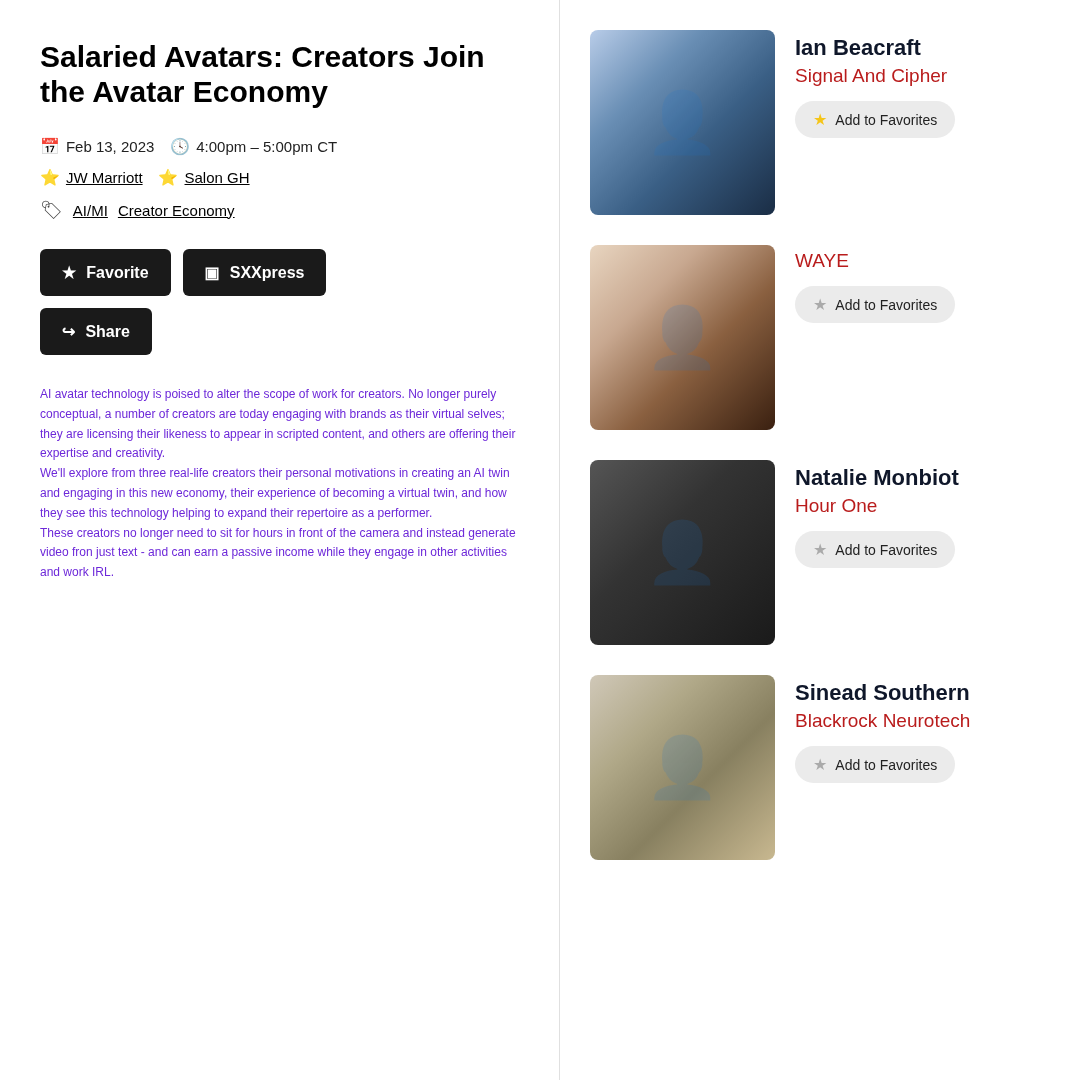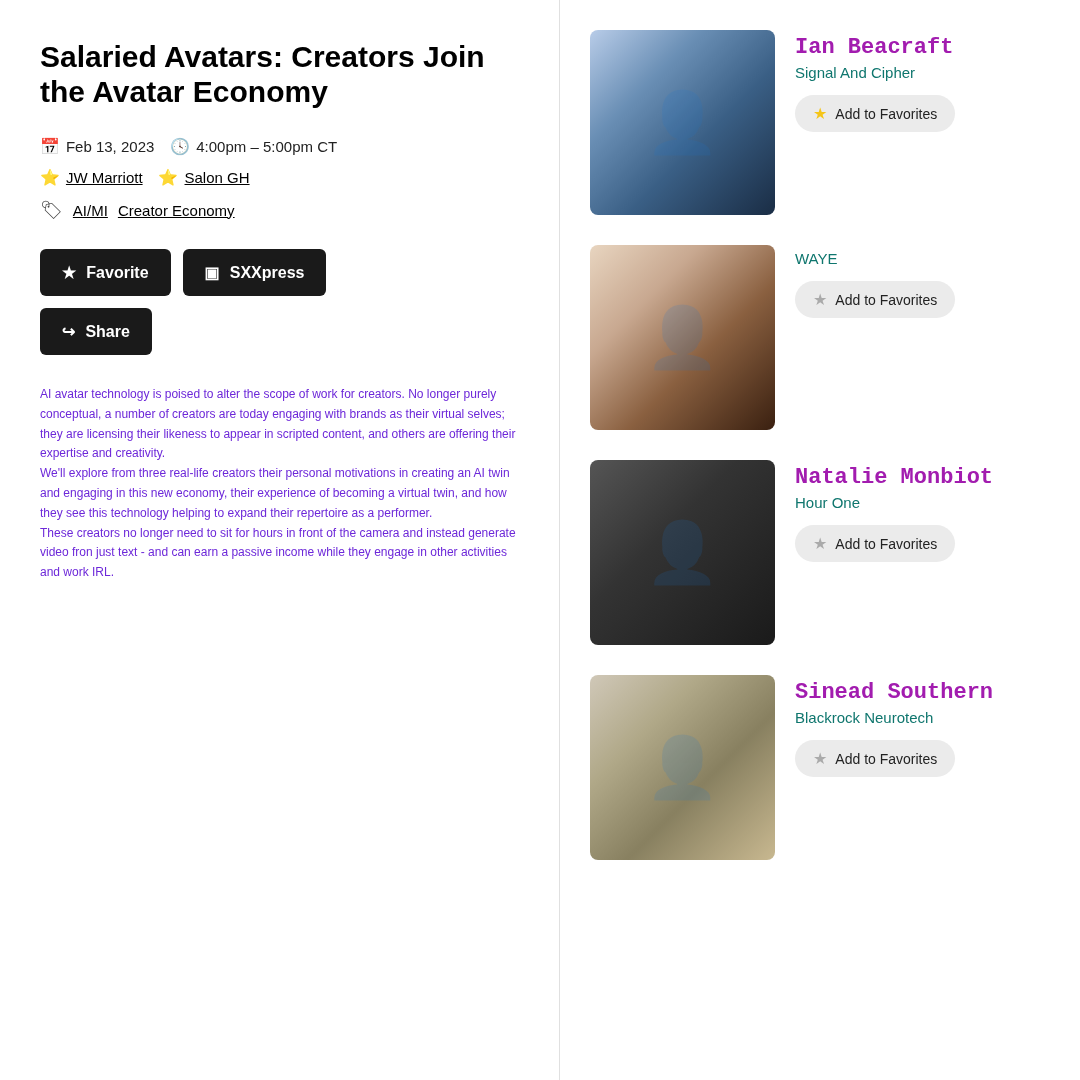--- a/index.html
+++ b/index.html
@@ -165,28 +165,27 @@
     }
 
     .speaker-info {
       flex: 1;
       padding-top: 5px;
     }
 
     .speaker-name {
       font-size: 22px;
       font-weight: 800;
-      color: #a21caf;
+      color: #0f172a;
       margin-bottom: 4px;
-      font-family: Liberation Mono, monospace;
     }
 
     .speaker-org {
-      font-size: 15px;
-      color: #0f766e;
+      font-size: 19px;
+      color: #b91c1c;
       margin-bottom: 14px;
     }
 
     .add-favorite-btn {
       display: flex;
       align-items: center;
       gap: 8px;
       background: #ebebeb;
       border: none;
       border-radius: 20px;

